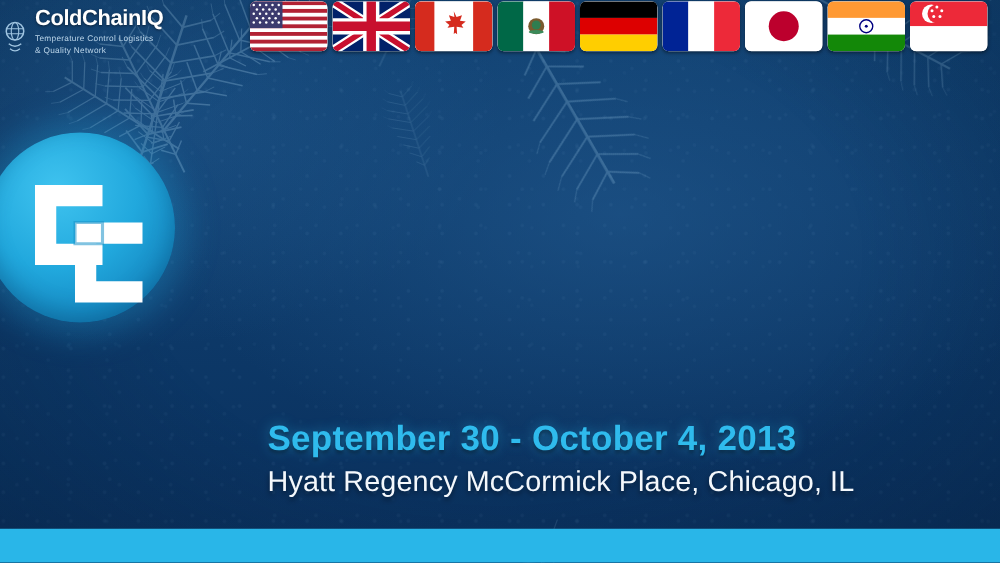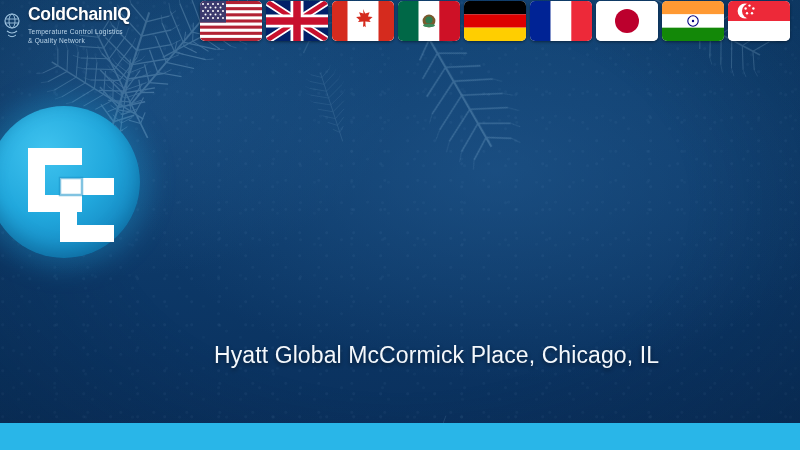--- a/index.html
+++ b/index.html
@@ -68,21 +68,21 @@
     background: #fff;
   }
   .flag svg { display: block; width: 100%; height: 100%; }
 
   
   #logo {
     position: absolute;
     top: 6px;
     left: 4px;
     display: flex;
-    align-items: center;
+    align-items: flex-end;
     gap: 4px;
     z-index: 7;
   }
   #logo-emblem { width: 20px; height: 30px; margin-top: 2px; flex: 0 0 auto; }
   #logo-text { display: flex; flex-direction: column; line-height: 1; }
   #logo-name {
     font-size: 17.5px;
     font-weight: bold;
     color: #ffffff;
     letter-spacing: -0.3px;
@@ -408,18 +408,19 @@
         <path d="M72 72 h54 v17 h-37 v30 h37 v17 h-54 z"></path>
       </g>
       <g fill="none" stroke="#1a91c8" stroke-width="2.5" opacity="0.55">
         <path d="M72 72 h22 v17 h-22 z"></path>
       </g>
     </svg>
   </div>
 
 
   <div id="event-info">
-    <div id="event-venue">Hyatt Global McCormick Place, Chicago, IL</div>
+    <div id="event-date">September 30 - October 4, 2013</div>
+    <div id="event-venue">Hyatt Regency McCormick Place, Chicago, IL</div>
   </div>
 
   <div id="bottom-bar"></div>
 
 </div>
 
 </body></html>

